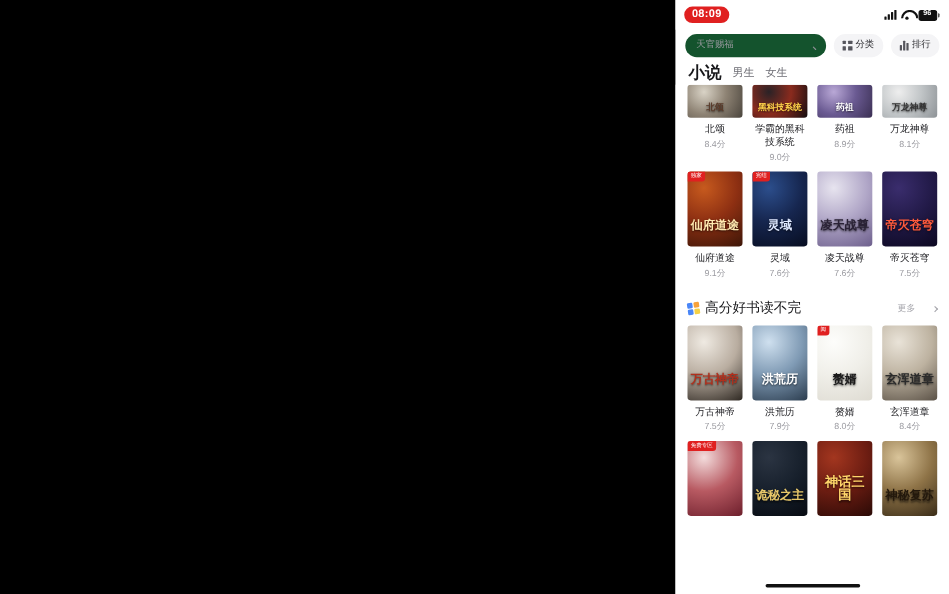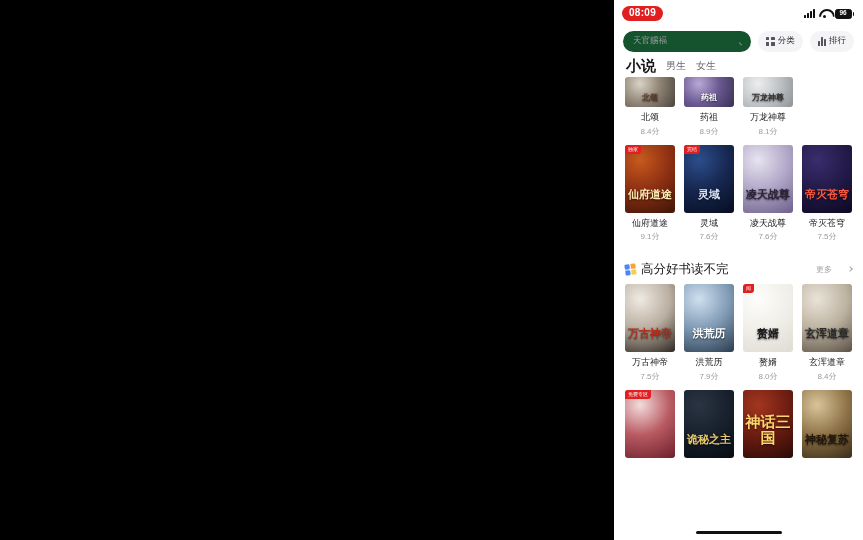--- a/index.html
+++ b/index.html
@@ -310,20 +310,27 @@
 
       <div class="grid-books">
         <div class="bookcell">
           <div class="cover short" style="background: radial-gradient(circle at 30% 22%, rgb(217, 211, 198) 0%, rgb(142, 131, 116) 48%, rgb(74, 68, 60) 100%);">
             <div class="covertitle" style="color: rgb(90, 59, 42); font-size: 8px; left: 50%; transform: translateX(-50%); bottom: 16%; text-align: center; width: 92%;">北颂</div>
           </div>
           <div class="bk-title">北颂</div>
           <div class="bk-score">8.4分</div>
         </div>
         <div class="bookcell">
+          <div class="cover short" style="background: radial-gradient(circle at 30% 22%, rgb(42, 34, 38) 0%, rgb(138, 43, 30) 48%, rgb(18, 13, 16) 100%);">
+            <div class="covertitle" style="color: rgb(255, 210, 74); font-size: 8px; left: 50%; transform: translateX(-50%); bottom: 16%; text-align: center; width: 92%;">黑科技系统</div>
+          </div>
+          <div class="bk-title">学霸的黑科技系统</div>
+          <div class="bk-score">9.0分</div>
+        </div>
+        <div class="bookcell">
           <div class="cover short" style="background: radial-gradient(circle at 30% 22%, rgb(185, 168, 214) 0%, rgb(106, 90, 146) 48%, rgb(58, 47, 82) 100%);">
             <div class="covertitle" style="color: rgb(255, 255, 255); font-size: 8px; left: 50%; transform: translateX(-50%); bottom: 16%; text-align: center; width: 92%;">药祖</div>
           </div>
           <div class="bk-title">药祖</div>
           <div class="bk-score">8.9分</div>
         </div>
         <div class="bookcell">
           <div class="cover short" style="background: radial-gradient(circle at 30% 22%, rgb(238, 238, 238) 0%, rgb(194, 198, 200) 48%, rgb(141, 146, 150) 100%);">
             <div class="covertitle" style="color: rgb(51, 51, 51); font-size: 8px; left: 50%; transform: translateX(-50%); bottom: 16%; text-align: center; width: 92%;">万龙神尊</div>
           </div>
@@ -425,21 +432,21 @@
         </div>
         <div class="bookcell">
           <div class="cover tall" style="background: radial-gradient(circle at 30% 22%, rgb(43, 52, 66) 0%, rgb(23, 32, 44) 48%, rgb(7, 11, 18) 100%);">
 
             <div class="covertitle" style="color: rgb(232, 200, 106); font-size: 11px; left: 50%; transform: translateX(-50%); bottom: 18%; text-align: center; width: 92%;">诡秘之主</div>
           </div>
         </div>
         <div class="bookcell">
           <div class="cover tall" style="background: radial-gradient(circle at 30% 22%, rgb(163, 54, 31) 0%, rgb(109, 29, 18) 48%, rgb(42, 10, 6) 100%);">
 
-            <div class="covertitle" style="color: rgb(255, 214, 106); font-size: 15px; left: 50%; transform: translateX(-50%); bottom: 18%; text-align: center; width: 92%;">神话三国</div>
+            <div class="covertitle" style="color: rgb(255, 214, 106); font-size: 12px; left: 50%; transform: translateX(-50%); bottom: 18%; text-align: center; width: 92%;">神话三国</div>
           </div>
         </div>
         <div class="bookcell">
           <div class="cover tall" style="background: radial-gradient(circle at 30% 22%, rgb(217, 196, 154) 0%, rgb(142, 115, 71) 48%, rgb(58, 44, 24) 100%);">
 
             <div class="covertitle" style="color: rgb(35, 24, 12); font-size: 11px; left: 50%; transform: translateX(-50%); bottom: 18%; text-align: center; width: 92%;">神秘复苏</div>
           </div>
         </div>
       </div>
 

